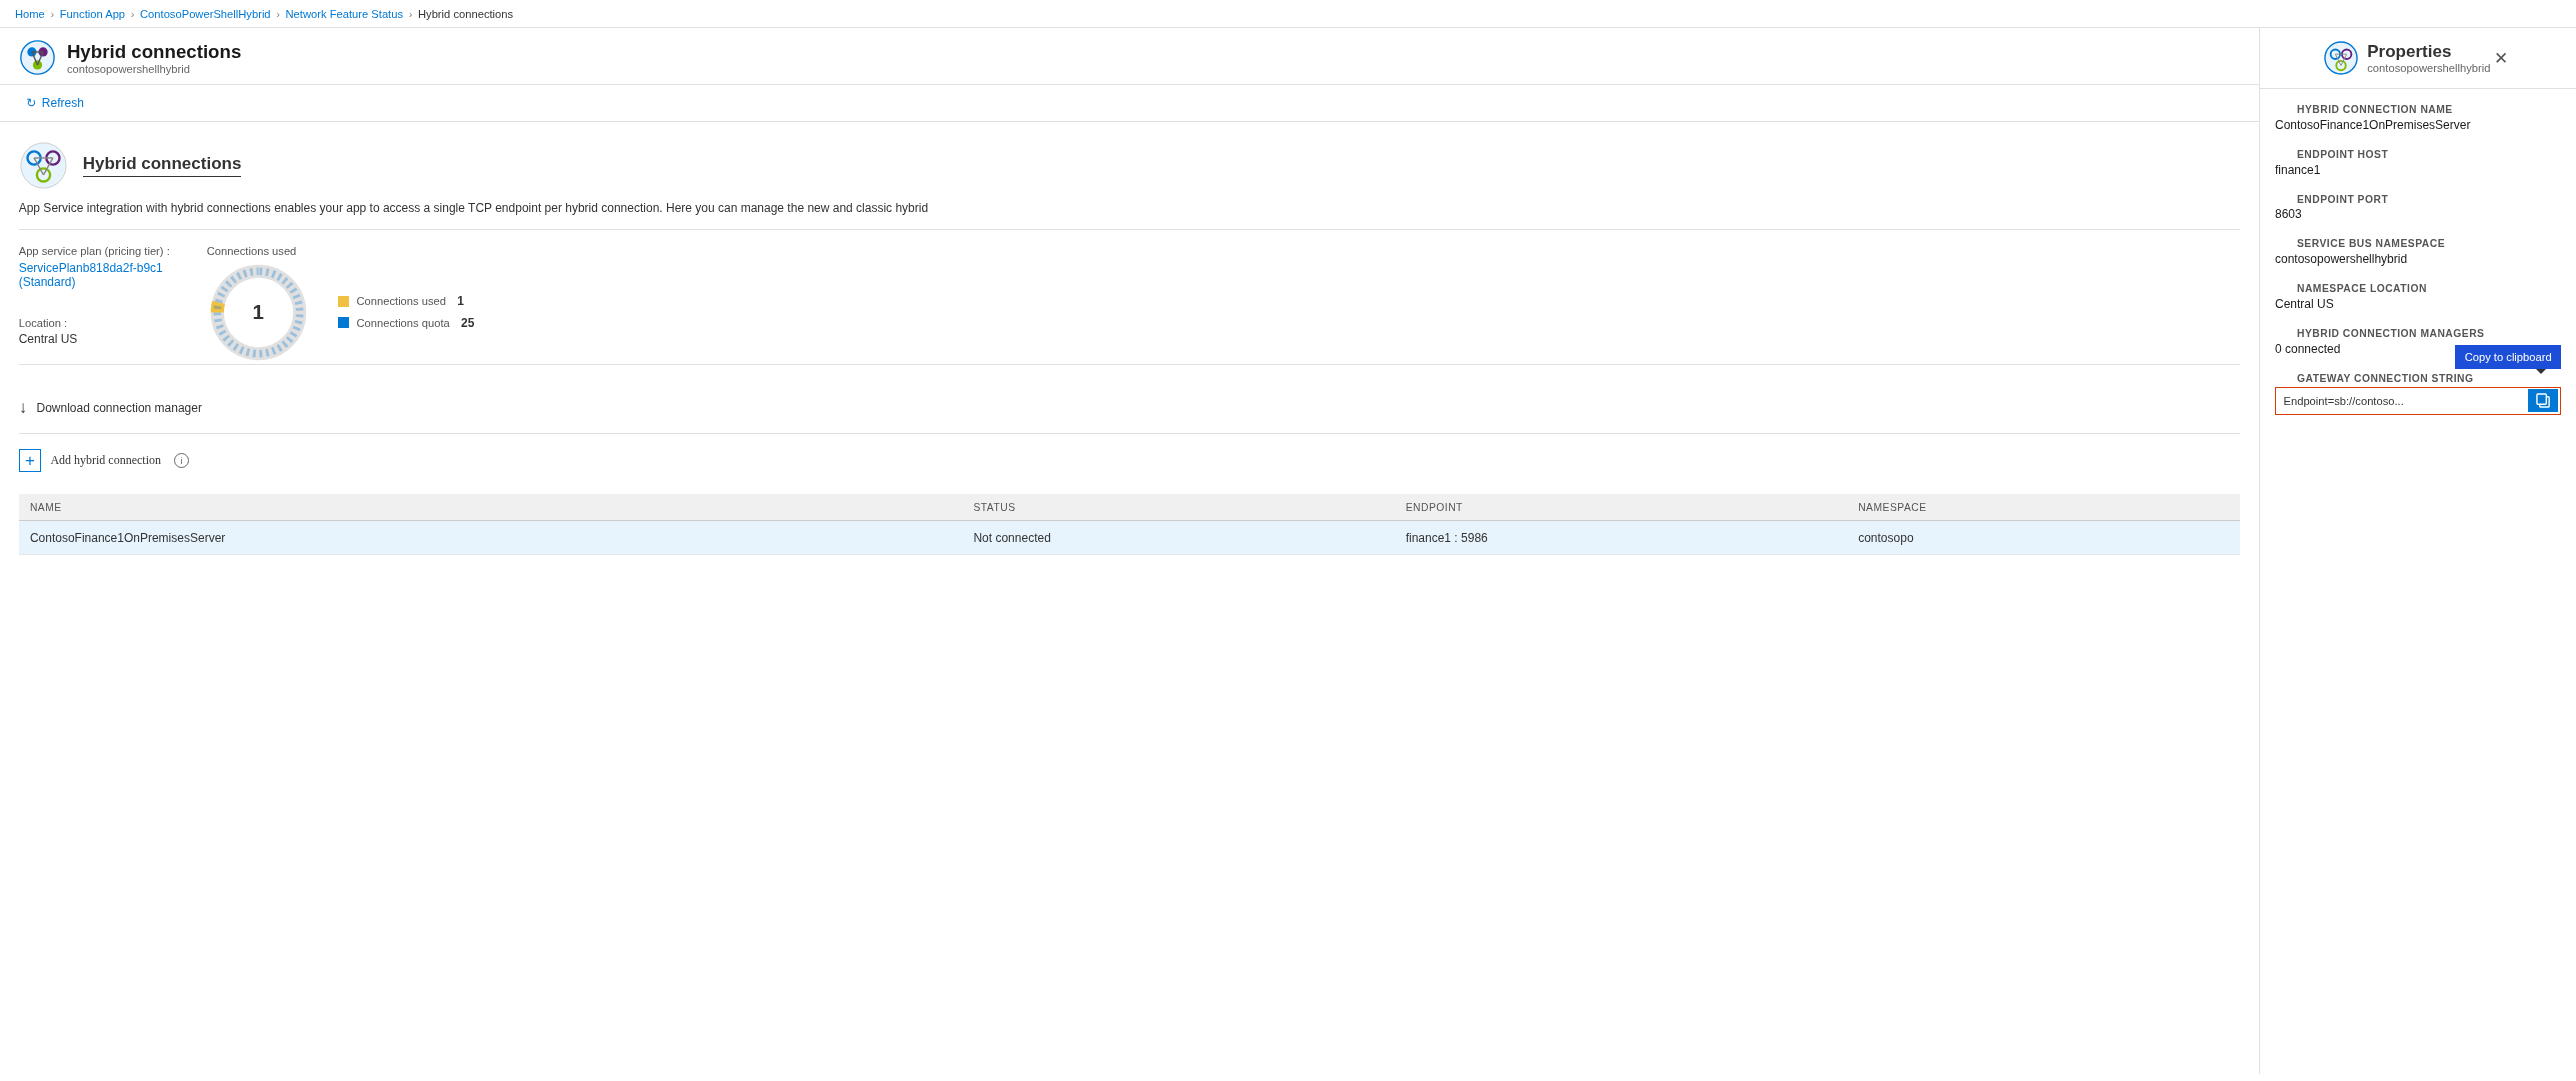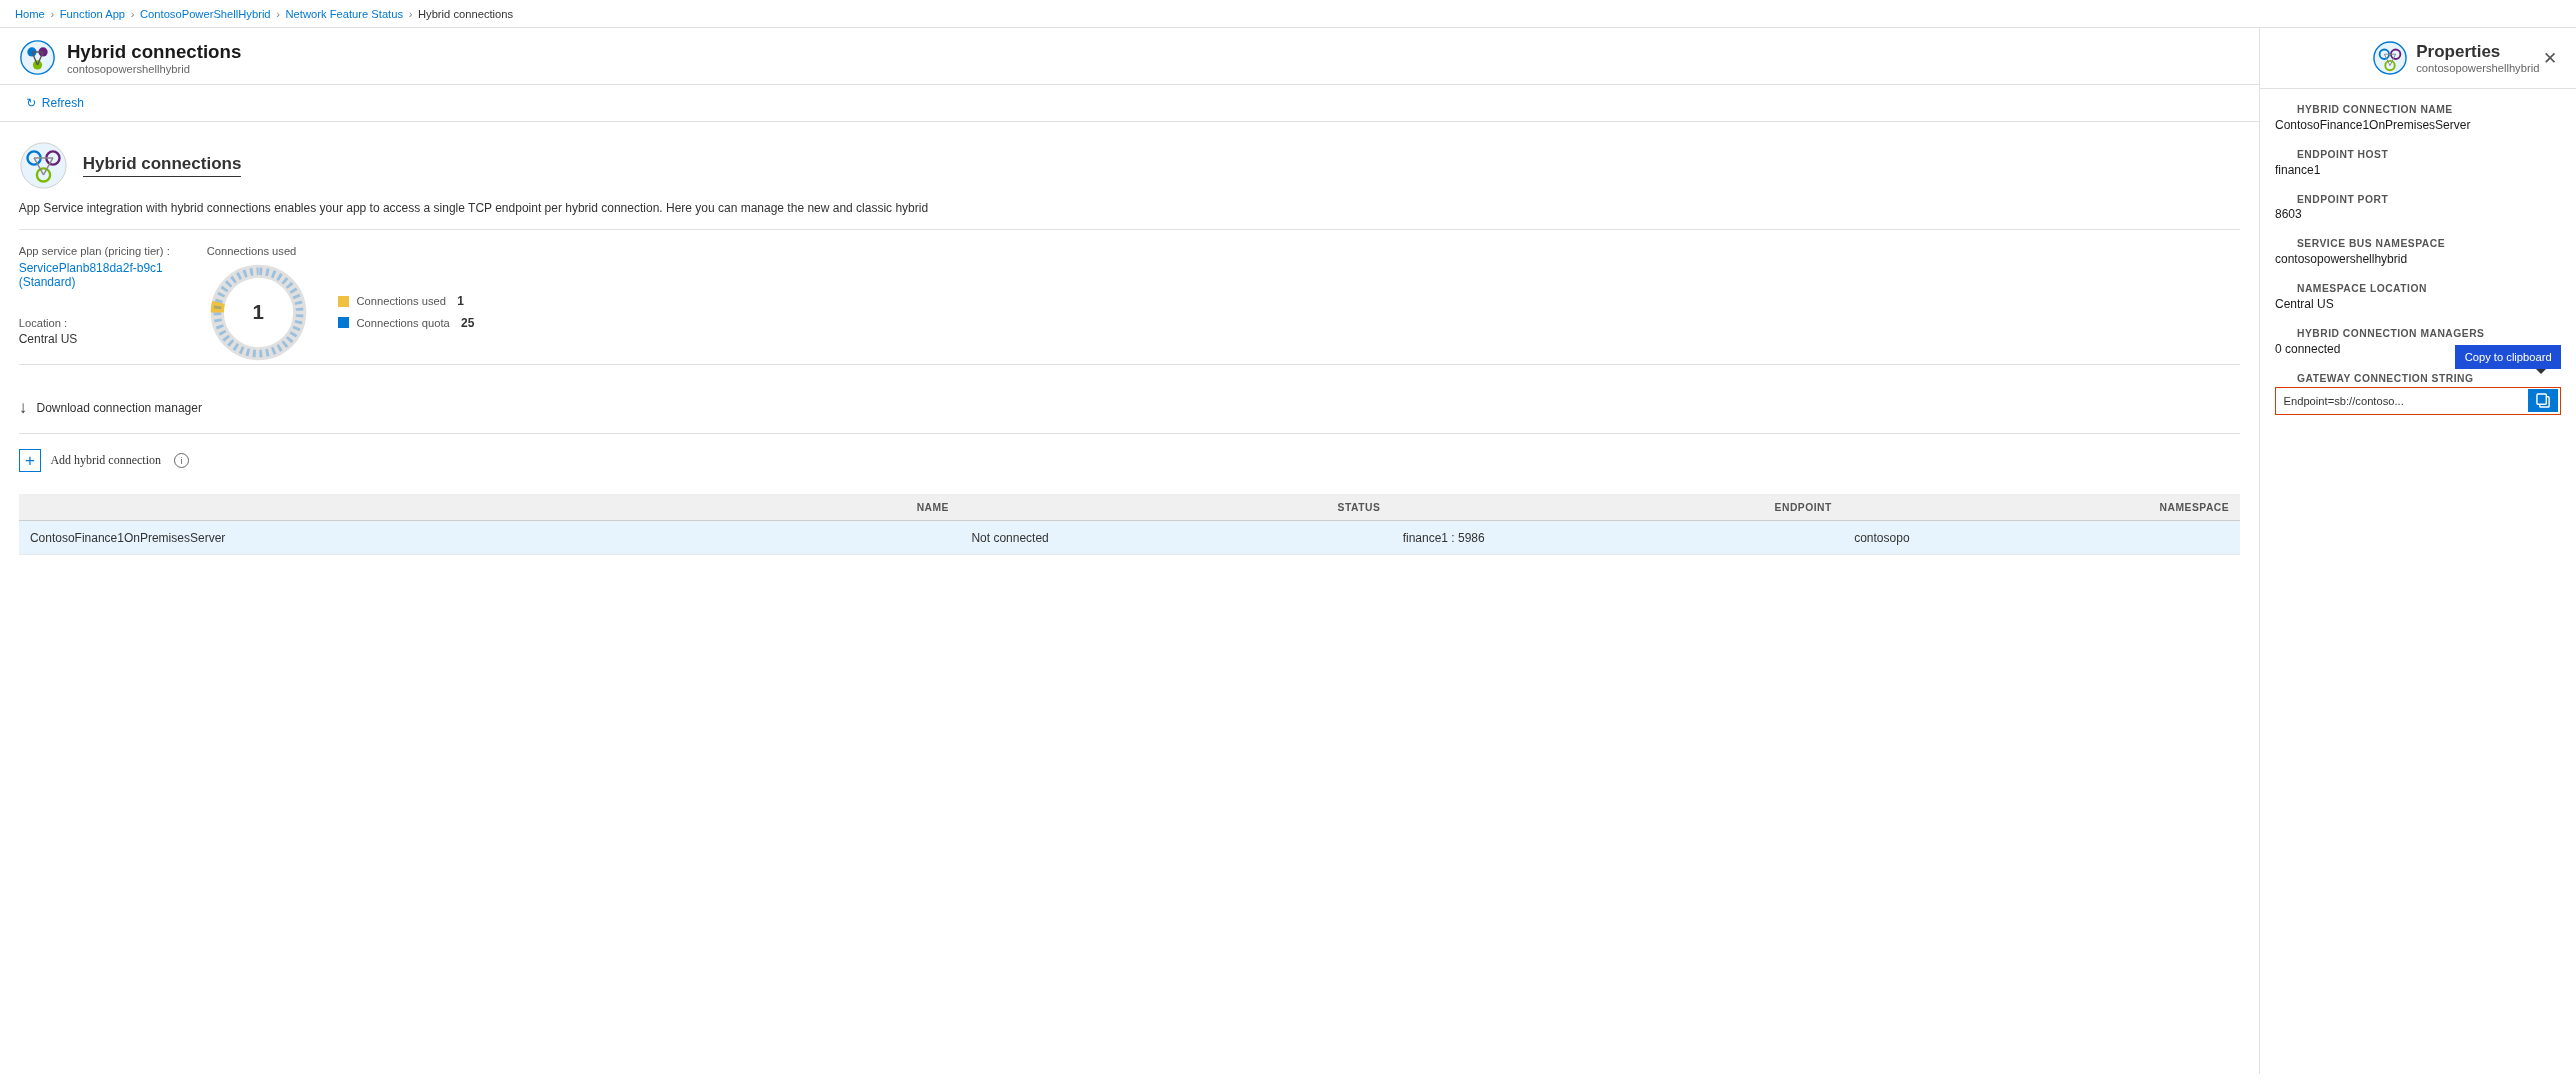--- a/index.html
+++ b/index.html
@@ -128,37 +128,37 @@
       display: inline-flex; align-items: center; justify-content: center;
       font-size: 9.3px; cursor: pointer; margin-left: 3.7px;
     }
 
     
     .hc-table { width: 100%; border-collapse: collapse; }
     .hc-table thead tr {
       background: #f0f0f0; border-bottom: 0.9px solid #ccc;
     }
     .hc-table th {
-      text-align: right; padding: 7.5px 11.2px;
-      font-size: 10.3px; font-weight: 700; color: #555;
+      text-align: left; padding: 7.5px 11.2px;
+      font-size: 10.3px; font-weight: 400; color: #555;
       text-transform: uppercase; letter-spacing: 0.5px;
     }
     .hc-table td {
       padding: 9.3px 11.2px; font-size: 12px;
       border-bottom: 0.9px solid #e8e8e8;
     }
     .hc-table tbody tr { background: #e8f4fd; }
 
     
     .properties-panel {
       width: 317px; border-left: 0.9px solid #e0e0e0;
       background: #fff; overflow-y: auto; flex-shrink: 0;
     }
     .props-header {
-      display: flex; align-items: center; justify-content: flex-end;
+      display: flex; align-items: center; justify-content: center;
       padding: 13px 15px; border-bottom: 0.9px solid #e0e0e0;
     }
     .props-title-row {
       display: flex; align-items: center; gap: 9.3px;
     }
     .props-title { font-size: 17px; font-weight: 600; }
     .props-subtitle { font-size: 11.2px; color: #666; }
     .close-btn {
       background: none; border: none; cursor: pointer;
       font-size: 17px; color: #555; padding: 3.7px;

